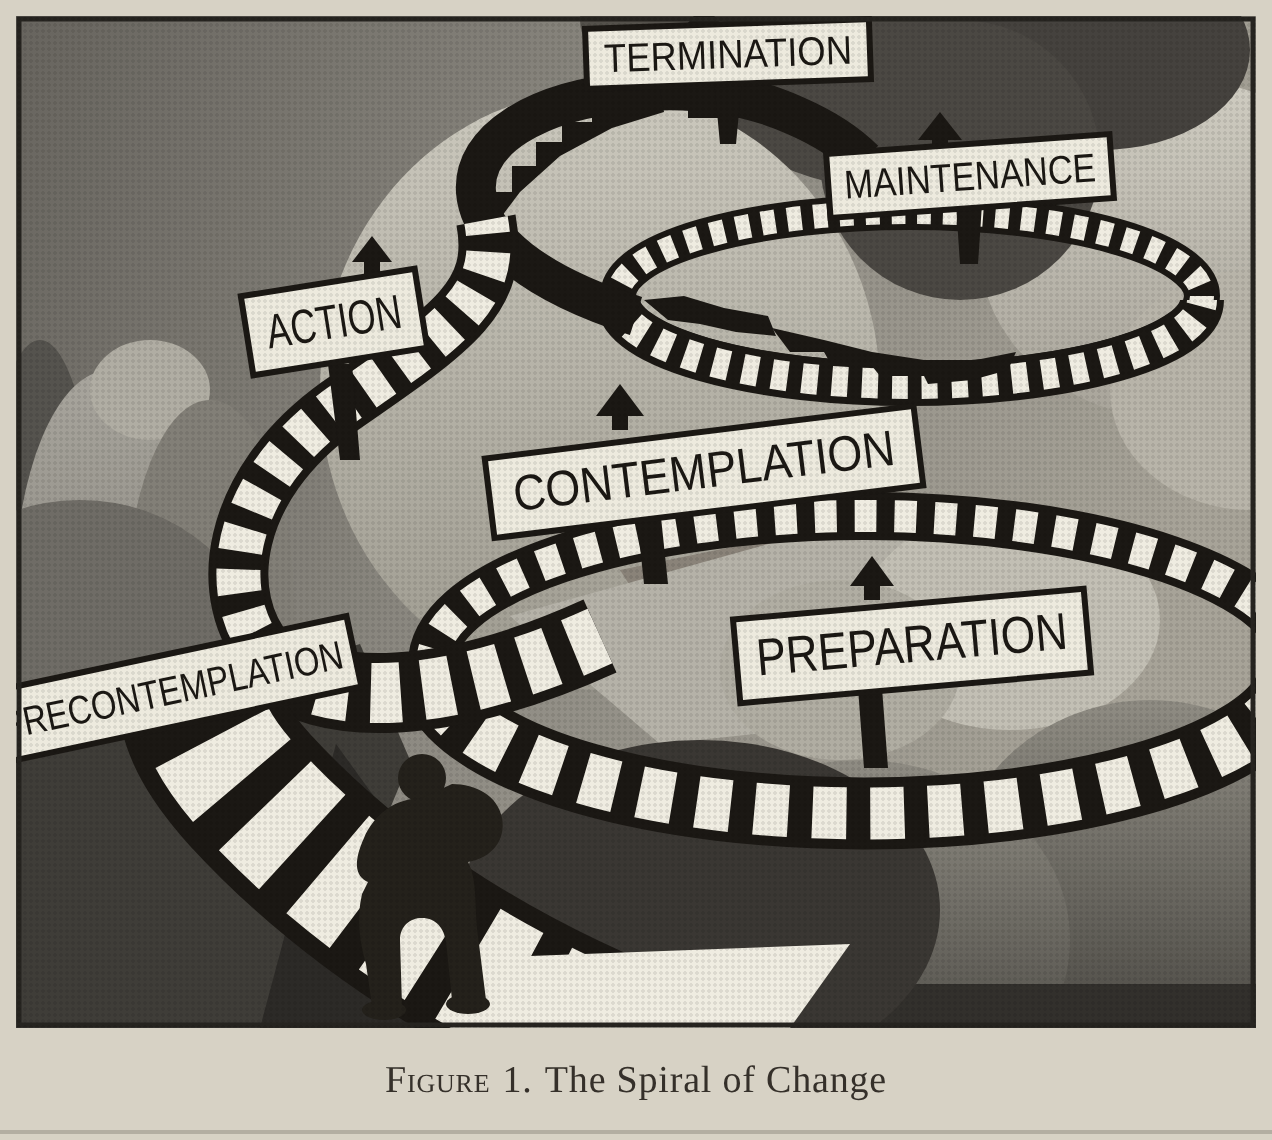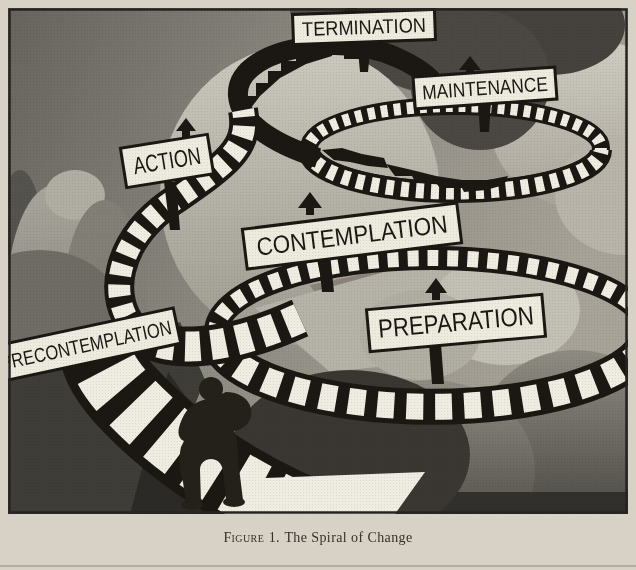--- a/index.html
+++ b/index.html
@@ -5,21 +5,21 @@
   :root{
     --paper:#d7d2c5; --ink:#1b1814; --stair:#efece1; --sign:#edeade; --caption-ink:#35302a;
   }
   html,body{margin:0;padding:0;background:var(--paper);}
   .page{position:relative;width:636px;height:570px;background:var(--paper);overflow:hidden;
         font-family:"Liberation Sans",sans-serif;}
   .art{position:absolute;left:0;top:0;}
   .halftone{position:absolute;left:8px;top:8px;width:620px;height:506px;pointer-events:none;
         background-image:radial-gradient(#00000014 1px, transparent 1px);background-size:3px 3px;}
   .caption{position:absolute;left:0;right:0;top:530px;text-align:center;
-        font-family:"Liberation Serif",serif;font-size:14px;color:var(--caption-ink);letter-spacing:.4px;}
+        font-family:"Liberation Serif",serif;font-size:19px;color:var(--caption-ink);letter-spacing:.4px;}
   .caption .sc{font-variant:small-caps;margin-right:.32em;}
   .caption .num{margin-right:.32em;}
   .scanline{position:absolute;left:0;right:0;top:565px;height:2px;background:#b3aea2;}
   .band{fill:none;stroke:var(--ink);}
   .treads{fill:none;stroke:var(--stair);}
   .sign-box{fill:var(--sign);stroke:var(--ink);stroke-width:3;}
   .sign-text{fill:var(--ink);font-family:"Liberation Sans",sans-serif;font-weight:500;}
   .post{fill:var(--ink);}
   .silh{fill:var(--ink);}
 </style>

